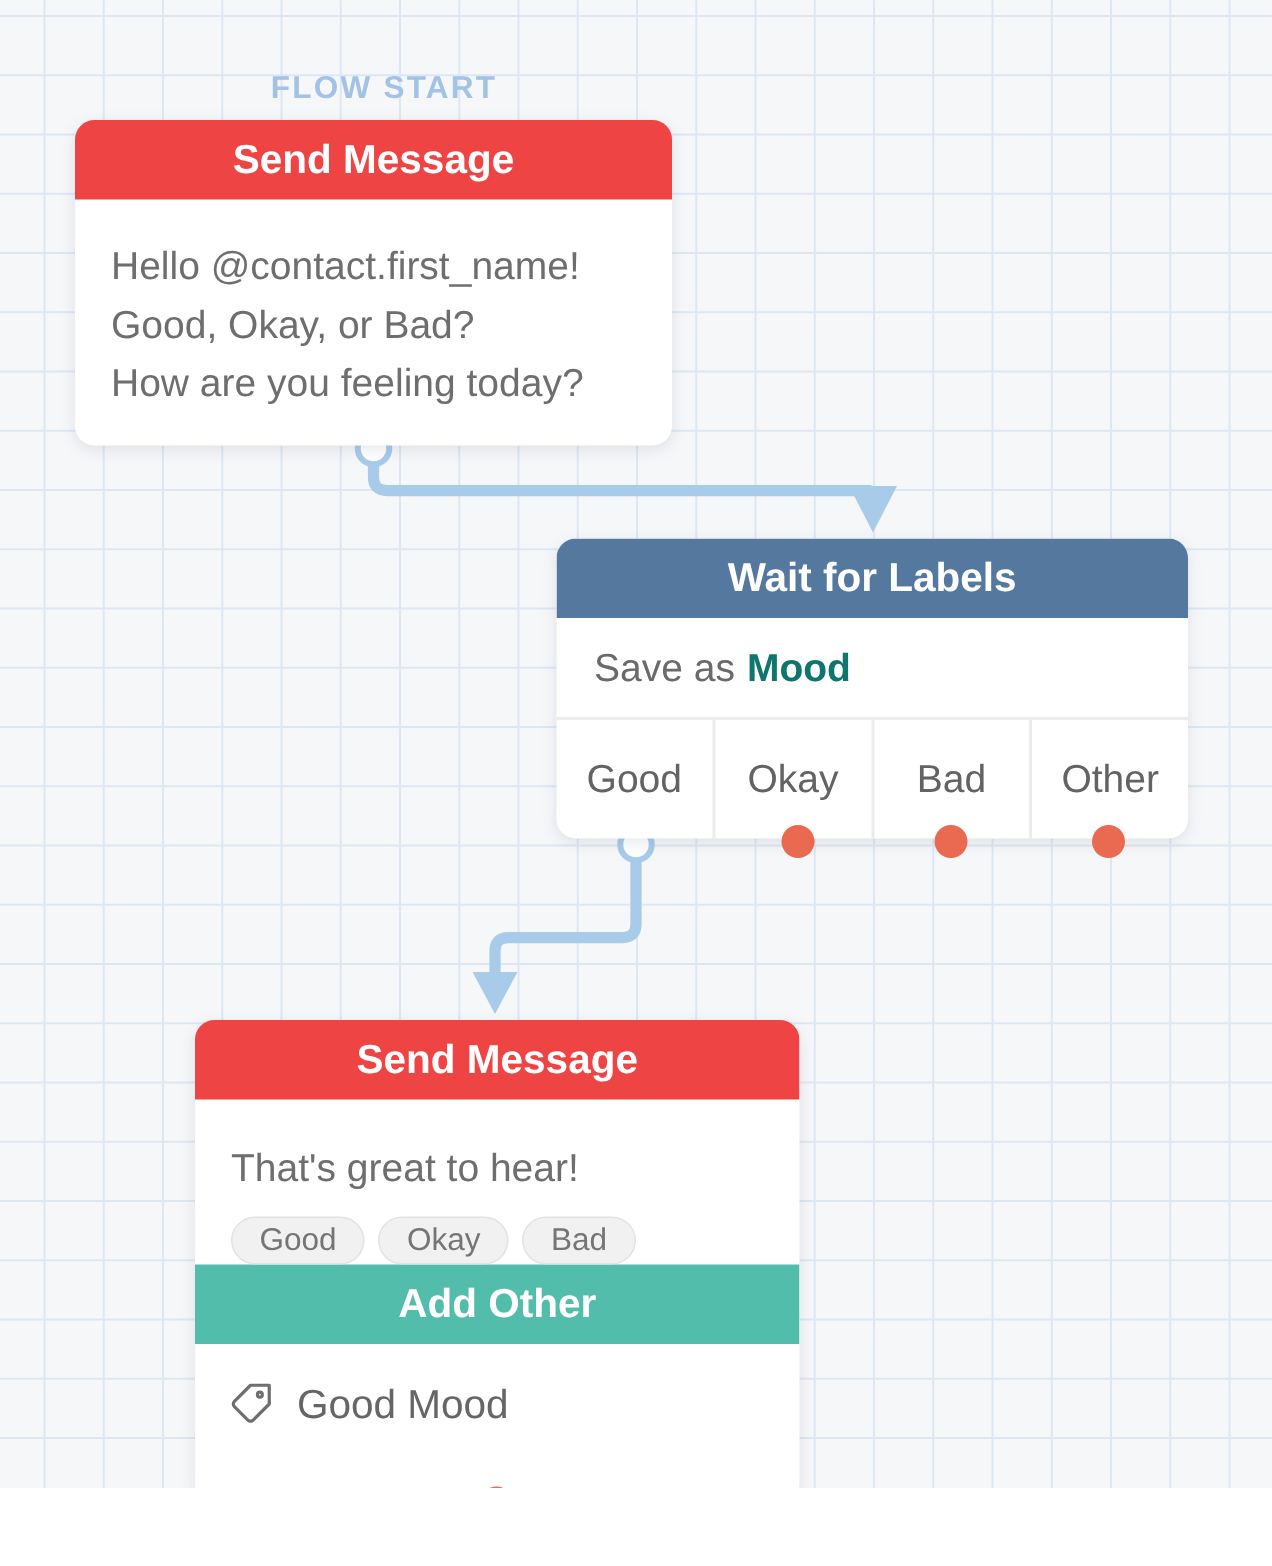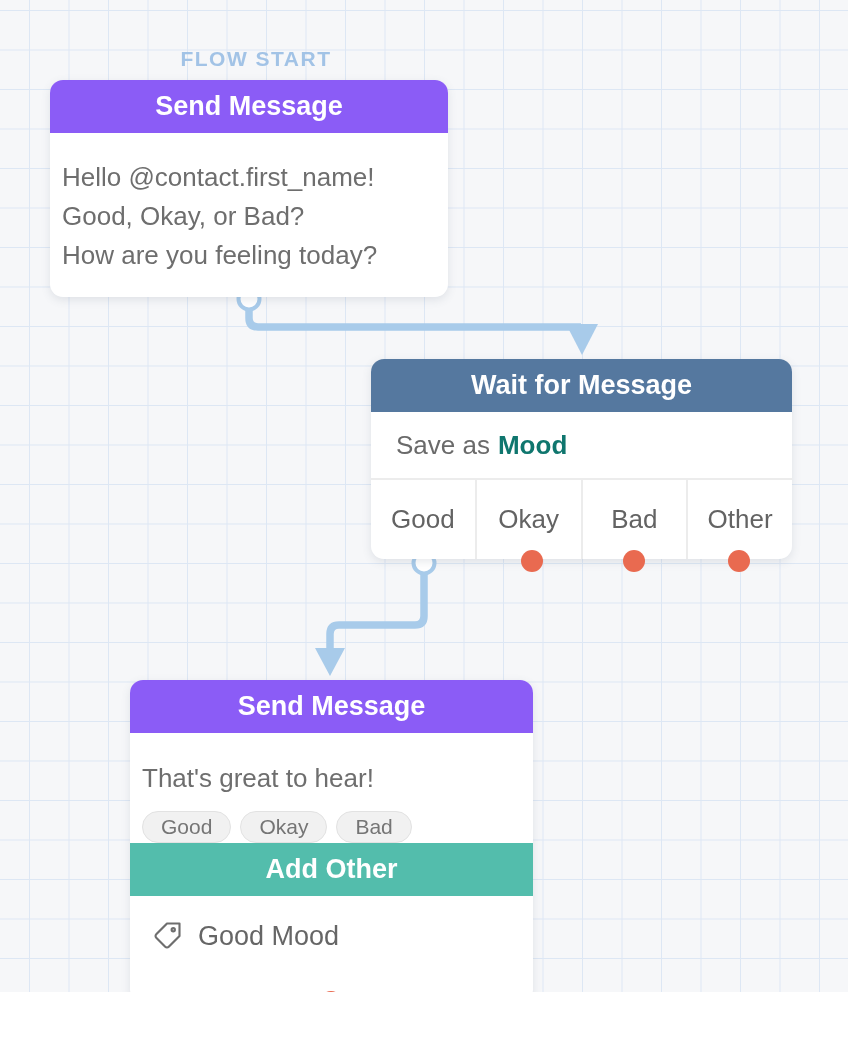--- a/index.html
+++ b/index.html
@@ -28,26 +28,26 @@
   }
   .node{
     position:absolute;background:#ffffff;border-radius:13px;
     box-shadow:0 3px 10px rgba(70,85,110,0.13);
     z-index:2;overflow:hidden;
   }
   .node-header{
     height:53px;display:flex;align-items:center;justify-content:center;
     color:#ffffff;font-size:27px;font-weight:700;
   }
-  .hdr-blue{background:#8b5cf6;}
+  .hdr-blue{background:#ef4444;}
   .hdr-slate{background:#55789f;}
   .hdr-green{background:#53bdac;}
   
   .node-1{left:50px;top:80px;width:398px;height:217px;}
-  .msg-body{padding:25px 22px 0 12px;font-size:26px;line-height:39px;color:#6e6e6e;}
+  .msg-body{padding:25px 22px 0 24px;font-size:26px;line-height:39px;color:#6e6e6e;}
   
   .node-2{left:371px;top:359px;width:421px;height:200px;}
   .save-row{
     height:66px;display:flex;align-items:center;padding-left:25px;
     font-size:26px;color:#6a6a6a;border-bottom:2px solid #ececec;
   }
   .save-prefix{margin-right:8px;}
   .save-value{font-weight:700;color:#0f766e;}
   .branch-row{display:flex;height:79px;}
   .branch{
@@ -101,21 +101,21 @@
   <div class="node node-1">
     <div class="node-header hdr-blue">Send Message</div>
     <div class="msg-body">
       <div>Hello @contact.first_name!</div>
       <div>Good, Okay, or Bad?</div>
       <div>How are you feeling today?</div>
     </div>
   </div>
 
   <div class="node node-2">
-    <div class="node-header hdr-slate">Wait for Message</div>
+    <div class="node-header hdr-slate">Wait for Labels</div>
     <div class="save-row">
       <span class="save-prefix">Save as</span>
       <span class="save-value">Mood</span>
     </div>
     <div class="branch-row">
       <div class="branch">Good</div>
       <div class="branch">Okay</div>
       <div class="branch">Bad</div>
       <div class="branch">Other</div>
     </div>

